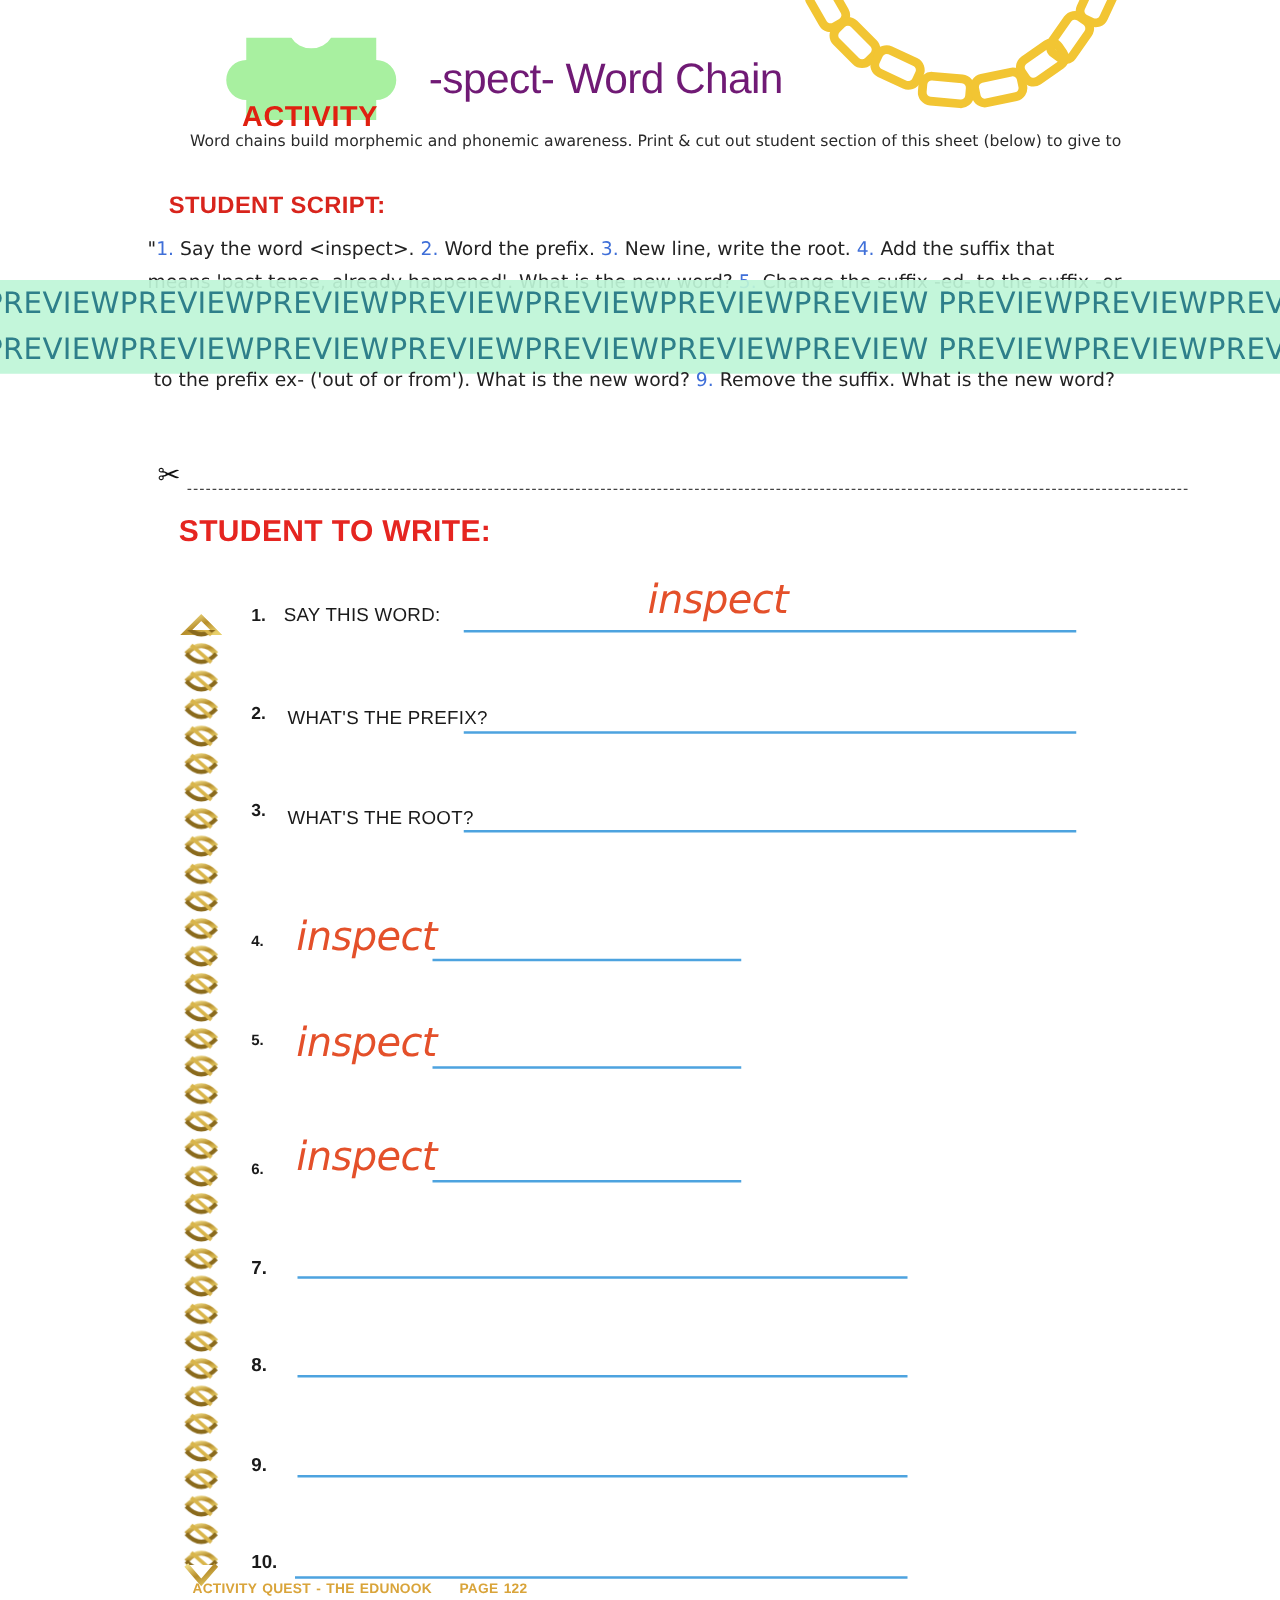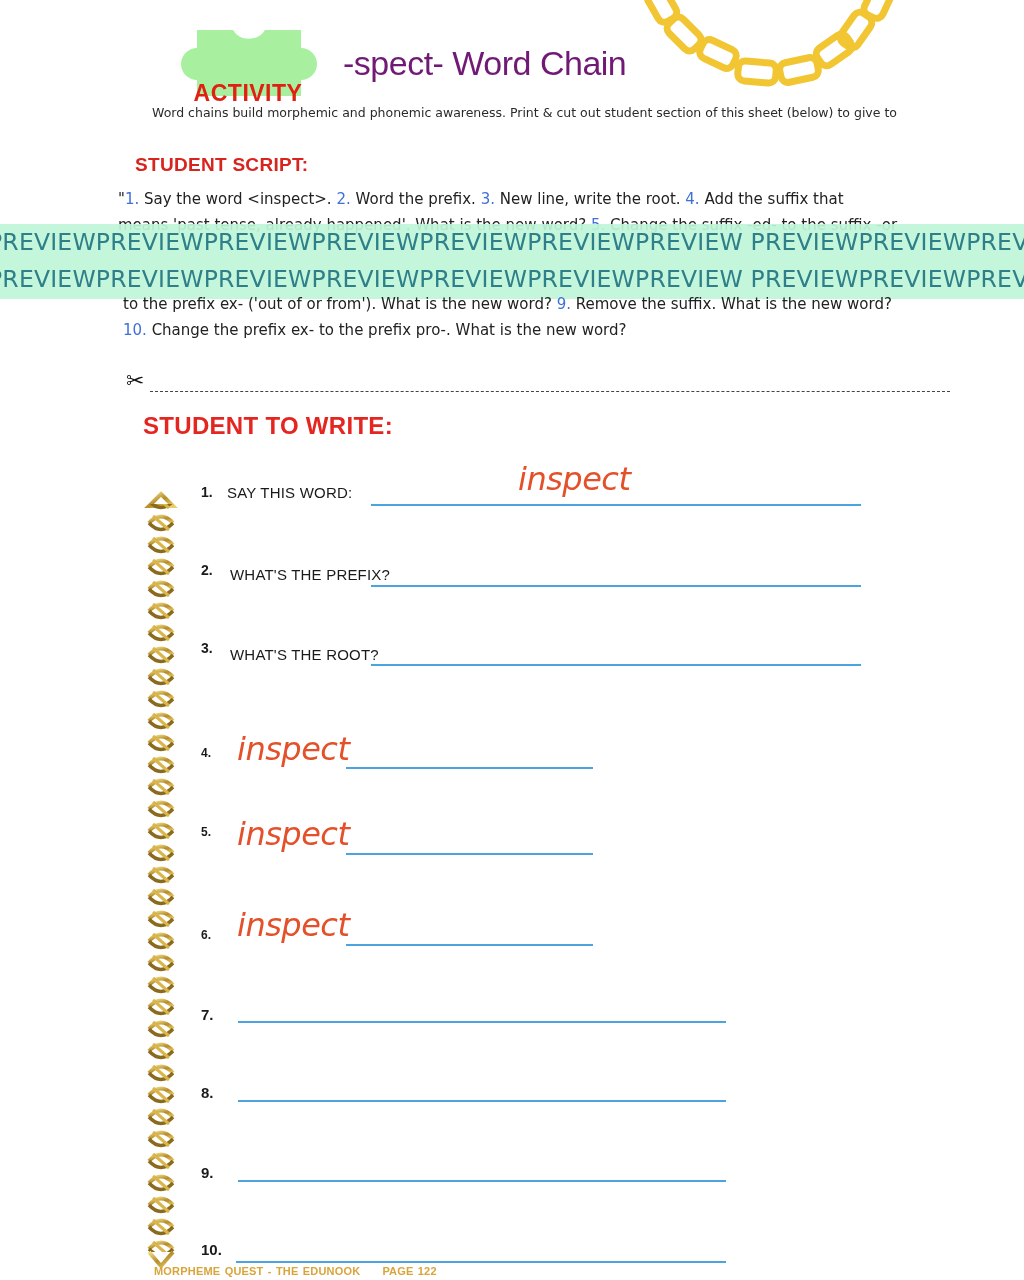--- a/index.html
+++ b/index.html
@@ -126,23 +126,20 @@
 </div>
 
 <div class="abs watermark">
   <div class="wm-line">PREVIEWPREVIEWPREVIEWPREVIEWPREVIEWPREVIEWPREVIEW PREVIEWPREVIEWPREVIEW</div>
   <div class="wm-line">PREVIEWPREVIEWPREVIEWPREVIEWPREVIEWPREVIEWPREVIEW PREVIEWPREVIEWPREVIEW</div>
 </div>
 
 <div class="abs script-after">
   <p>
     <span>to the prefix ex- ('out of or from'). What is the new word? </span><span class="num">9.</span><span> Remove the suffix. What is the new word?</span>
-  </p>
-  <p>
-    <span class="num">10.</span><span> Change the prefix ex- to the prefix pro-. What is the new word?</span>
   </p>
 </div>
 
 <div class="abs scissors">✂</div>
 <div class="abs cut-line"></div>
 
 <div class="abs section-head student-head">STUDENT TO WRITE:</div>
 
 <svg class="abs side-chain" viewBox="0 0 36 780">
   <defs>
@@ -193,14 +190,14 @@
 <div class="abs q-num" style="left:201px;top:1084px;font-size:15px;">8.</div>
 <div class="abs write-line" style="left:238px;top:1100px;width:488px;"></div>
 
 <div class="abs q-num" style="left:201px;top:1164px;font-size:15px;">9.</div>
 <div class="abs write-line" style="left:238px;top:1180px;width:488px;"></div>
 
 <div class="abs q-num" style="left:201px;top:1241px;font-size:15px;">10.</div>
 <div class="abs write-line" style="left:236px;top:1261px;width:490px;"></div>
 
 <div class="abs footer">
-  <span>MORPHEME QUEST - THE EDUNOOK</span><span class="page">PAGE  122</span>
+  <span>ACTIVITY QUEST - THE EDUNOOK</span><span class="page">PAGE  122</span>
 </div>
 
 </body></html>

